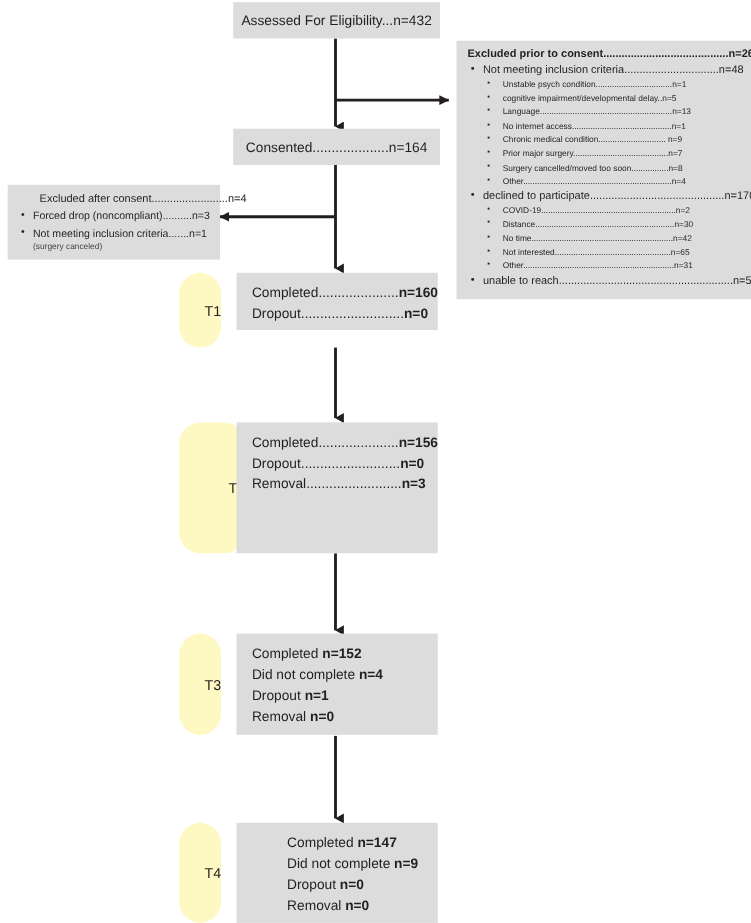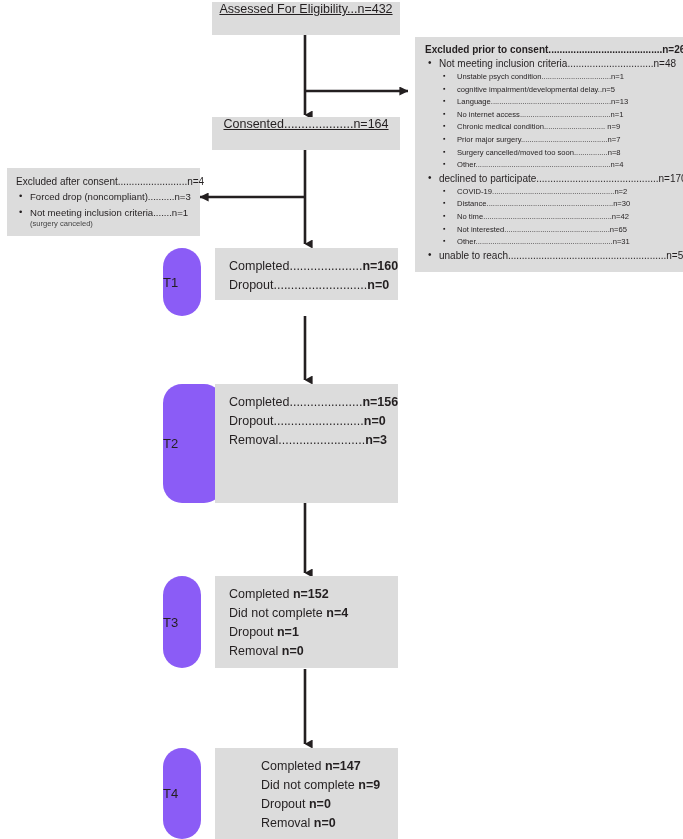--- a/index.html
+++ b/index.html
@@ -19,38 +19,37 @@
     overflow: hidden;
     background: #ffffff;
   }
   .box {
     position: absolute;
     background: #dcdcdc;
     box-sizing: border-box;
   }
   .teal {
     position: absolute;
-    background: #8b5cf6;
+    background: #fef9c3;
     box-sizing: border-box;
     display: flex;
     align-items: center;
-    justify-content: flex-start;
+    justify-content: flex-end;
     border-radius: 19px;
   }
   .teal span {
     font-size: 13px;
     color: #231f20;
   }
   .center-title {
     display: flex;
-    align-items: flex-start;
+    align-items: center;
     justify-content: center;
     font-size: 12.5px;
     white-space: nowrap;
-    text-decoration: underline;
   }
   .leaders {
     font-size: 12.5px;
     line-height: 19px;
     white-space: nowrap;
   }
   .leaders b { font-weight: bold; }
   .pad {
     padding: 9px 12px 8px 14px;
   }
@@ -101,20 +100,21 @@
     font-size: 7px;
   }
   
   .left-excl {
     font-size: 10px;
     line-height: 1.1;
   }
   .left-excl .hd {
     margin-bottom: 5px;
     white-space: nowrap;
+    margin-left: 20px;
   }
   .left-excl ul.llist > li {
     position: relative;
     padding-left: 14px;
     margin-bottom: 5px;
     font-size: 9.6px;
     white-space: nowrap;
   }
   .left-excl ul.llist > li::before {
     content: "\2022";

